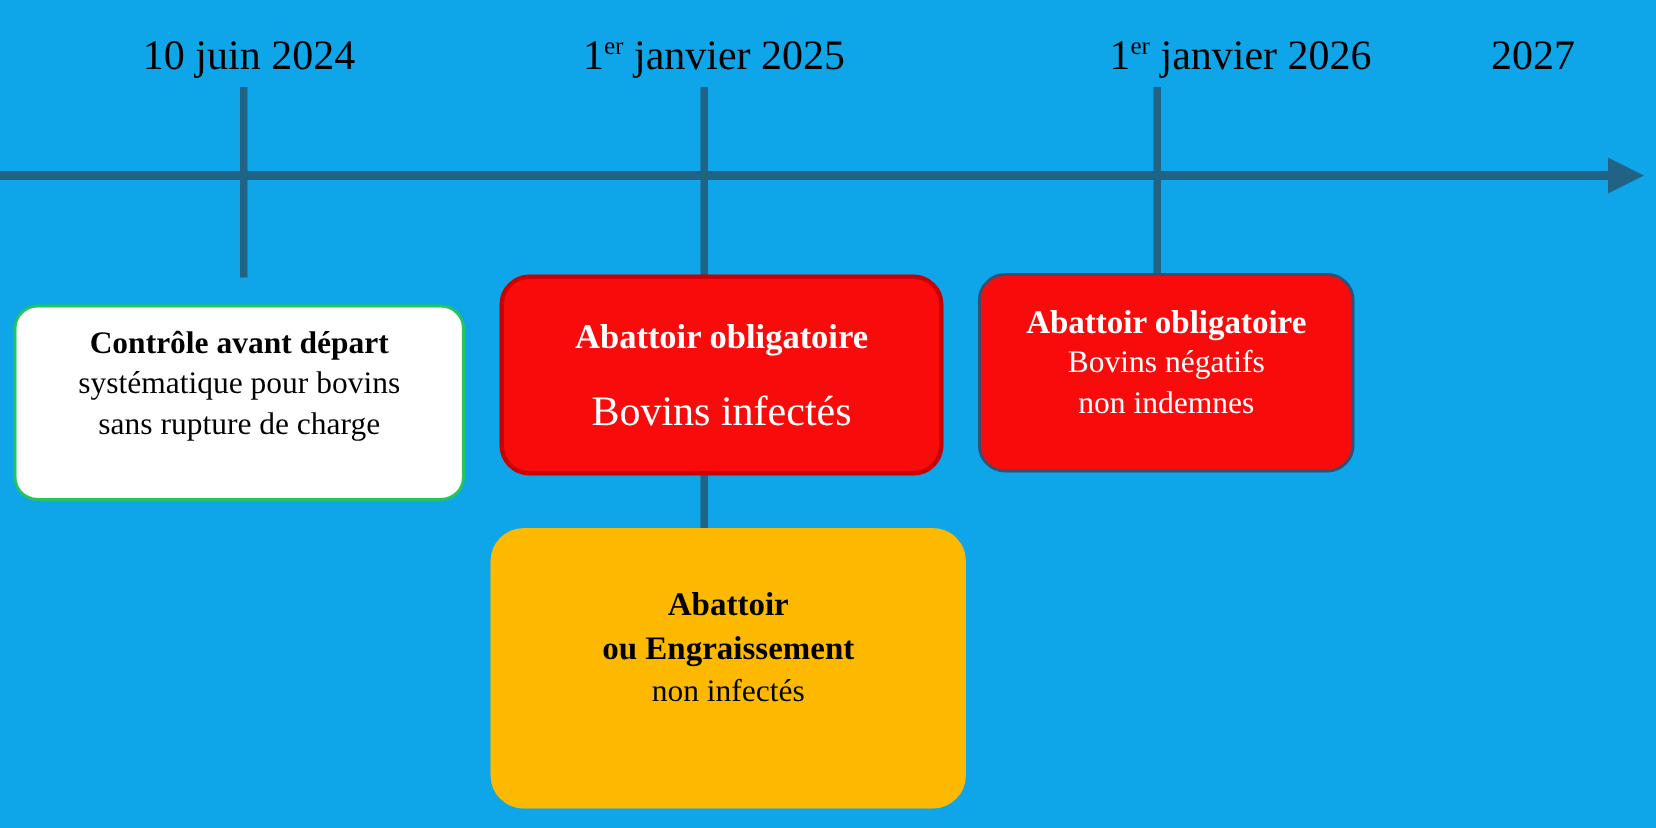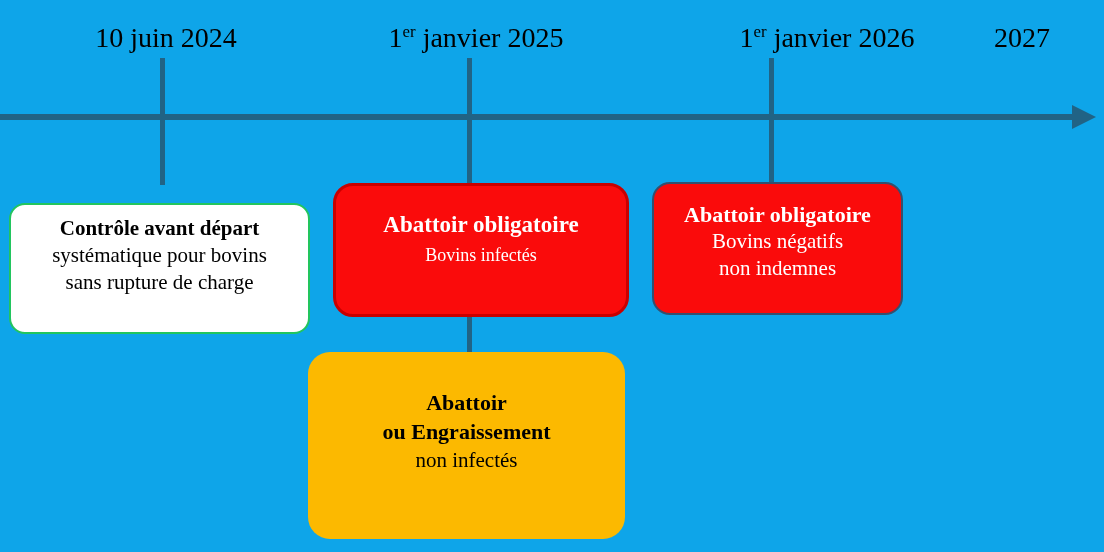--- a/index.html
+++ b/index.html
@@ -76,37 +76,37 @@
   .box-red-1 {
     left: 333px; top: 183px;
     width: 296px; height: 134px;
     background: #fa0b0b;
     border: 3px solid #c90000;
     border-radius: 20px;
     color: #ffffff;
     padding-top: 26px;
   }
   .box-red-1 .box-title { font-weight: bold; font-size: 23px; }
-  .box-red-1 .box-line { font-size: 18px; margin-top: 7px; }
+  .box-red-1 .box-line { font-size: 28px; margin-top: 21px; }
 
   .box-red-2 {
     left: 652px; top: 182px;
     width: 251px; height: 133px;
     background: #fa0b0b;
     border: 2.5px solid #35506f;
     border-radius: 18px;
     color: #ffffff;
     font-size: 21px;
     line-height: 27px;
     padding-top: 17px;
   }
   .box-red-2 .box-title { font-weight: bold; font-size: 22px; }
 
   .box-orange {
-    left: 308px; top: 352px;
+    left: 327px; top: 352px;
     width: 317px; height: 187px;
     background: #fcb900;
     border: none;
     border-radius: 22px;
     color: #000000;
     font-size: 21px;
     line-height: 29px;
     padding-top: 36px;
   }
   .box-orange .box-title { font-weight: bold; font-size: 22px; }

